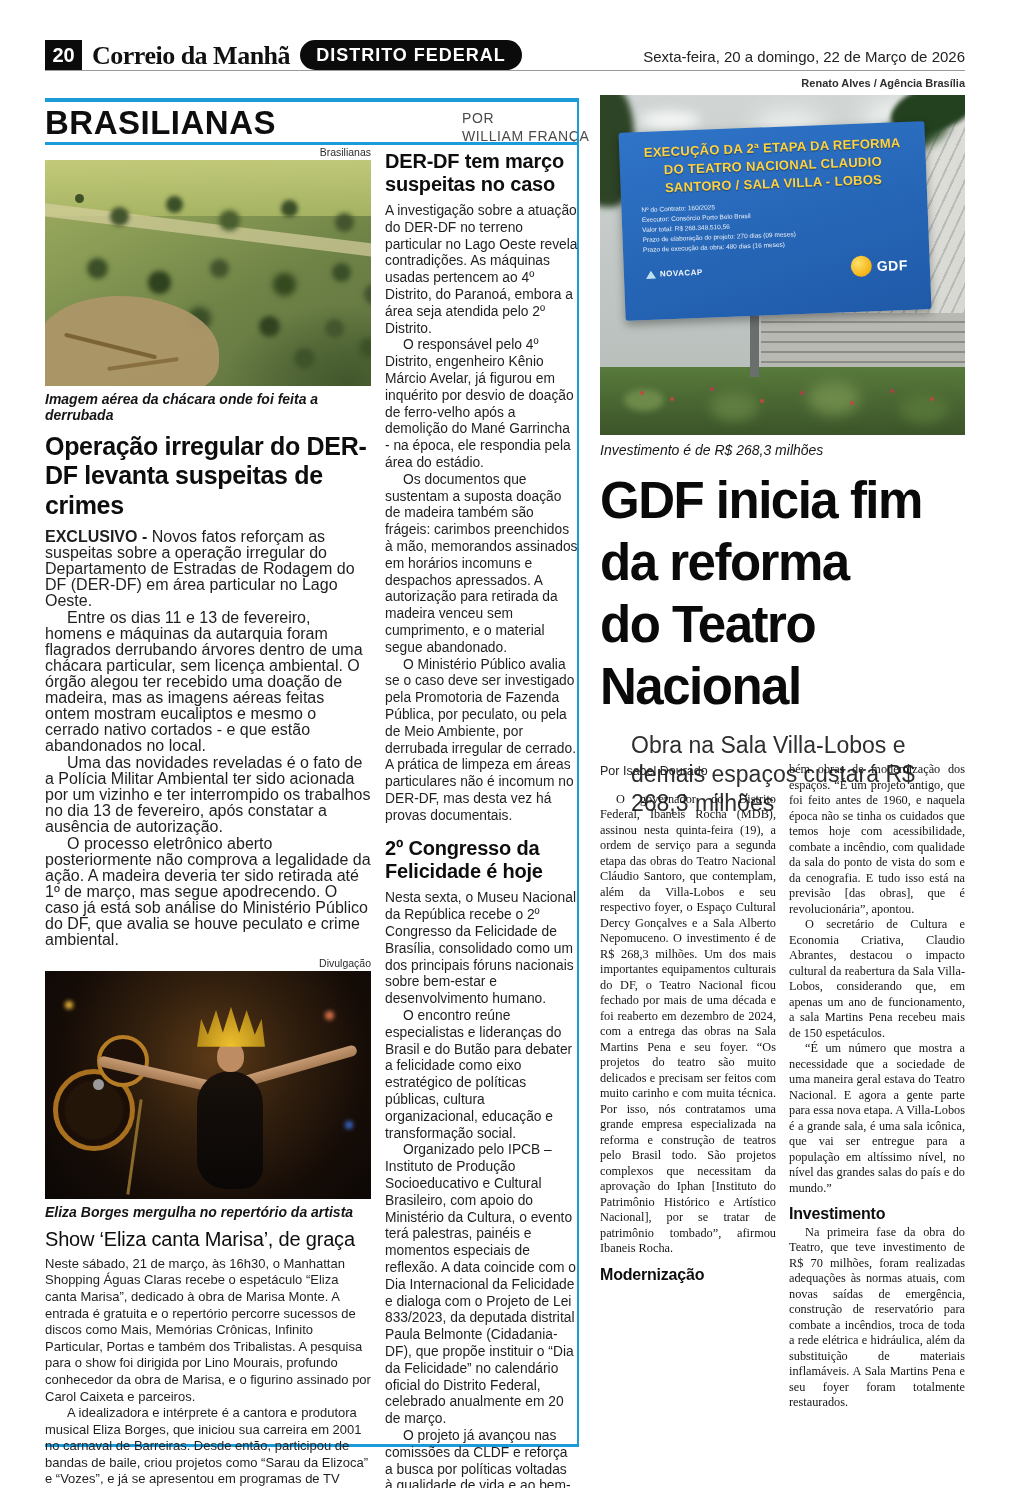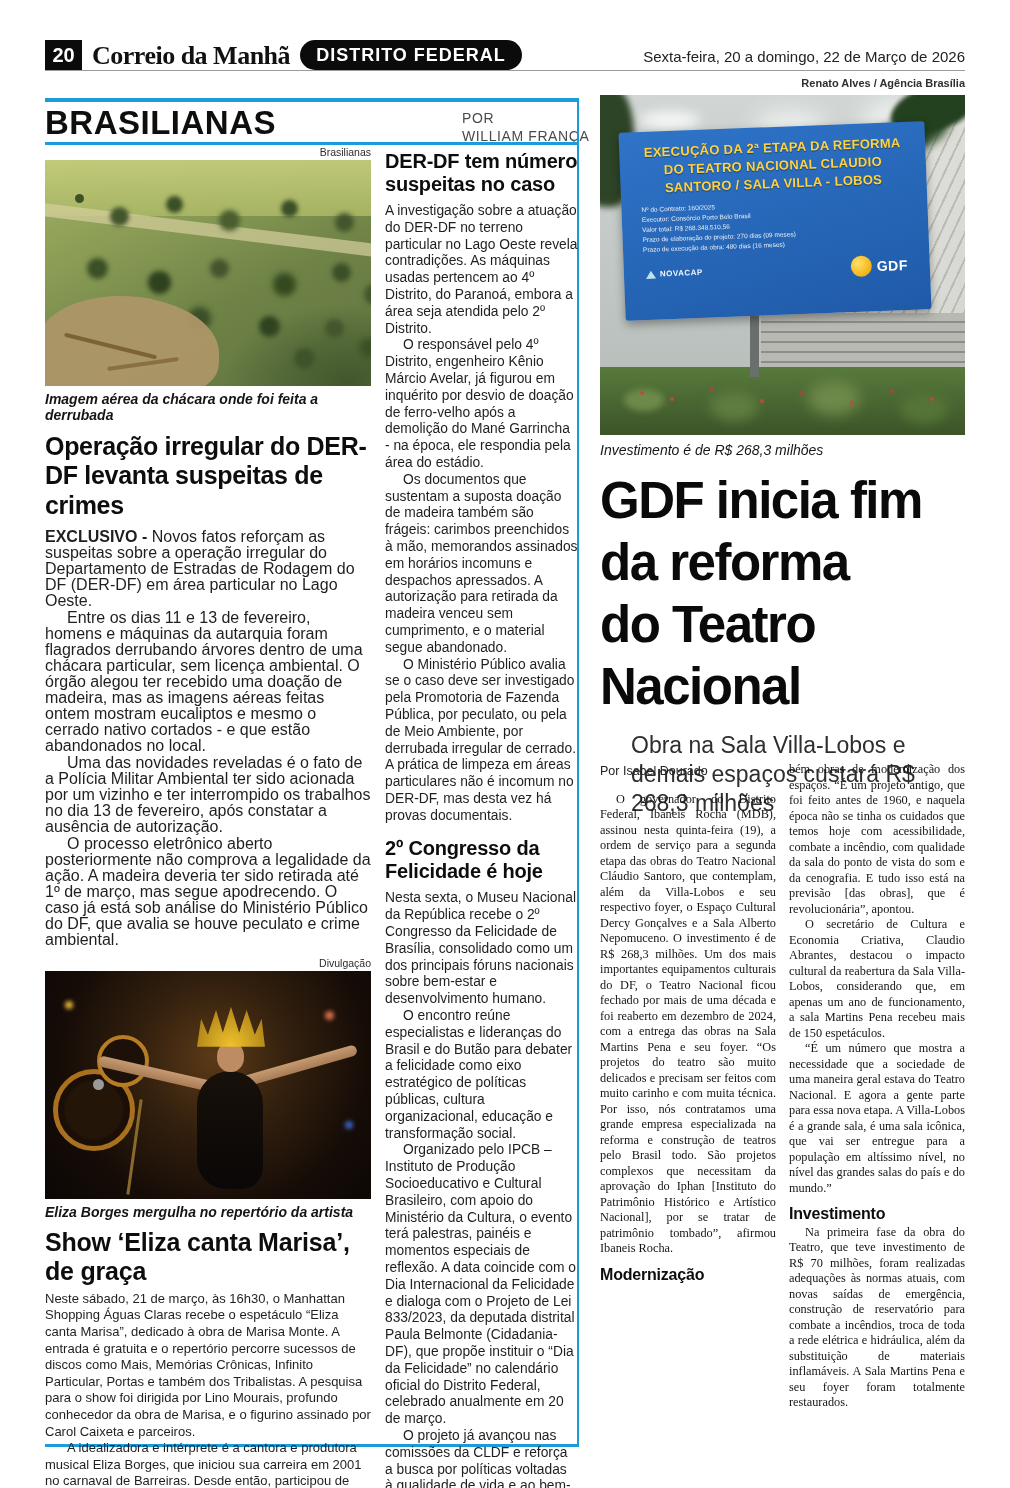--- a/index.html
+++ b/index.html
@@ -30,21 +30,21 @@
   .credit{font-size:10.5px;color:#2b2b2b;text-align:right;margin:0 0 2px;}
   .photo{position:relative;width:100%;overflow:hidden;}
   .caption{font-style:italic;font-weight:700;font-size:14px;color:#151515;margin-top:5px;}
   .h1a{font-size:25px;line-height:1.17;font-weight:700;color:#0d0d0d;margin-top:9px;letter-spacing:-.3px;}
   .bodyA{margin-top:9px;font-size:16px;line-height:16px;color:#1f1f1f;hyphens:auto;}
   .bodyA p{margin:0;}
   .bodyA p + p{text-indent:22px;margin-top:1px;}
   .bodyB{margin-top:5px;font-size:13px;line-height:16.6px;color:#1f1f1f;hyphens:auto;}
   .bodyB p{margin:0;}
   .bodyB p + p{text-indent:22px;}
-  .h2a{font-size:25px;font-weight:700;margin-top:8px;letter-spacing:-.2px;color:#0d0d0d;}
+  .h2a{font-size:20px;font-weight:400;margin-top:8px;letter-spacing:-.2px;color:#0d0d0d;}
   .credit2{margin-top:9px;}
   
   #colB{left:385px;top:150px;width:193px;}
   .h-mid{font-size:20px;line-height:1.15;font-weight:700;letter-spacing:-.2px;color:#0d0d0d;}
   .bodyM{margin-top:7px;font-size:13.8px;line-height:16.8px;color:#1f1f1f;hyphens:auto;}
   .bodyM p{margin:0;}
   .bodyM p + p{text-indent:18px;}
   .mid2{margin-top:13px;}
   
   #mainArt{left:600px;top:95px;width:365px;}
@@ -200,21 +200,21 @@
     </div>
     <div class="caption">Eliza Borges mergulha no repertório da artista</div>
     <div class="h2a">Show ‘Eliza canta Marisa’, de graça</div>
     <div class="bodyB">
       <p>Neste sábado, 21 de março, às 16h30, o Manhattan Shopping Águas Claras recebe o espetáculo “Eliza canta Marisa”, dedicado à obra de Marisa Monte. A entrada é gratuita e o repertório percorre sucessos de discos como Mais, Memórias Crônicas, Infinito Particular, Portas e também dos Tribalistas. A pesquisa para o show foi dirigida por Lino Mourais, profundo conhecedor da obra de Marisa, e o figurino assinado por Carol Caixeta e parceiros.</p>
       <p>A idealizadora e intérprete é a cantora e produtora musical Eliza Borges, que iniciou sua carreira em 2001 no carnaval de Barreiras. Desde então, participou de bandas de baile, criou projetos como “Sarau da Elizoca” e “Vozes”, e já se apresentou em programas de TV interpretando Ivete Sangalo. Em Brasília, cantou em espaços como Clube do Choro, Calaf e Feitiço das Artes. Em 2018, realizou o sonho de homenagear Marisa Monte e desde então mantém o espetáculo como parte de sua trajetória artística.</p>
     </div>
   </div>
 
   <div class="abs" id="colB">
-    <div class="h-mid">DER-DF tem número suspeitas no caso</div>
+    <div class="h-mid">DER-DF tem março suspeitas no caso</div>
     <div class="bodyM">
       <p>A investigação sobre a atuação do DER-DF no terreno particular no Lago Oeste revela contradições. As máquinas usadas pertencem ao 4º Distrito, do Paranoá, embora a área seja atendida pelo 2º Distrito.</p>
       <p>O responsável pelo 4º Distrito, engenheiro Kênio Márcio Avelar, já figurou em inquérito por desvio de doação de ferro-velho após a demolição do Mané Garrincha - na época, ele respondia pela área do estádio.</p>
       <p>Os documentos que sustentam a suposta doação de madeira também são frágeis: carimbos preenchidos à mão, memorandos assinados em horários incomuns e despachos apressados. A autorização para retirada da madeira venceu sem cumprimento, e o material segue abandonado.</p>
       <p>O Ministério Público avalia se o caso deve ser investigado pela Promotoria de Fazenda Pública, por peculato, ou pela de Meio Ambiente, por derrubada irregular de cerrado. A prática de limpeza em áreas particulares não é incomum no DER-DF, mas desta vez há provas documentais.</p>
     </div>
     <div class="h-mid mid2">2º Congresso da Felicidade é hoje</div>
     <div class="bodyM">
       <p>Nesta sexta, o Museu Nacional da República recebe o 2º Congresso da Felicidade de Brasília, consolidado como um dos principais fóruns nacionais sobre bem-estar e desenvolvimento humano.</p>
       <p>O encontro reúne especialistas e lideranças do Brasil e do Butão para debater a felicidade como eixo estratégico de políticas públicas, cultura organizacional, educação e transformação social.</p>

